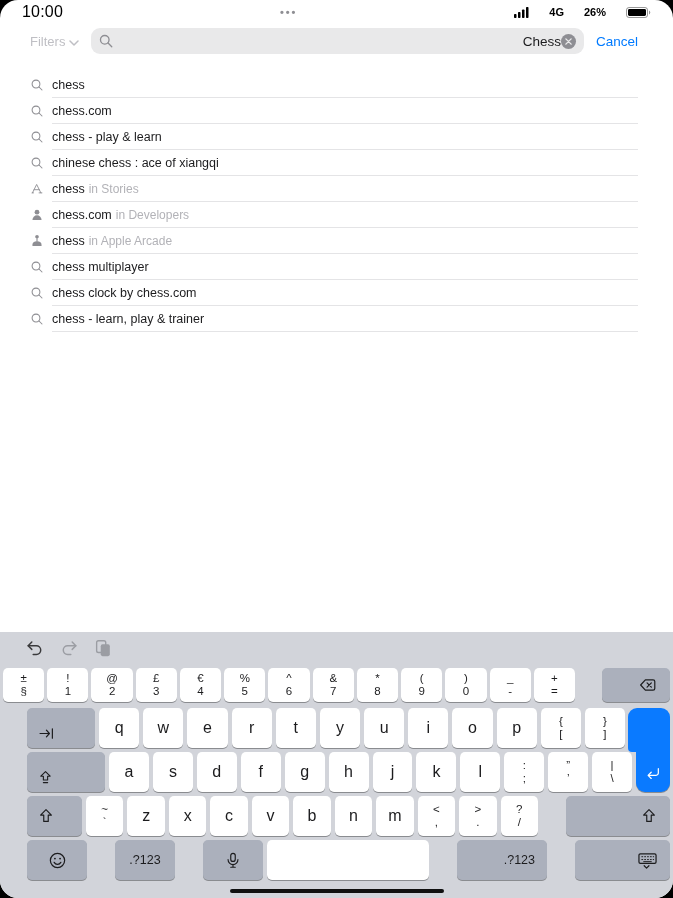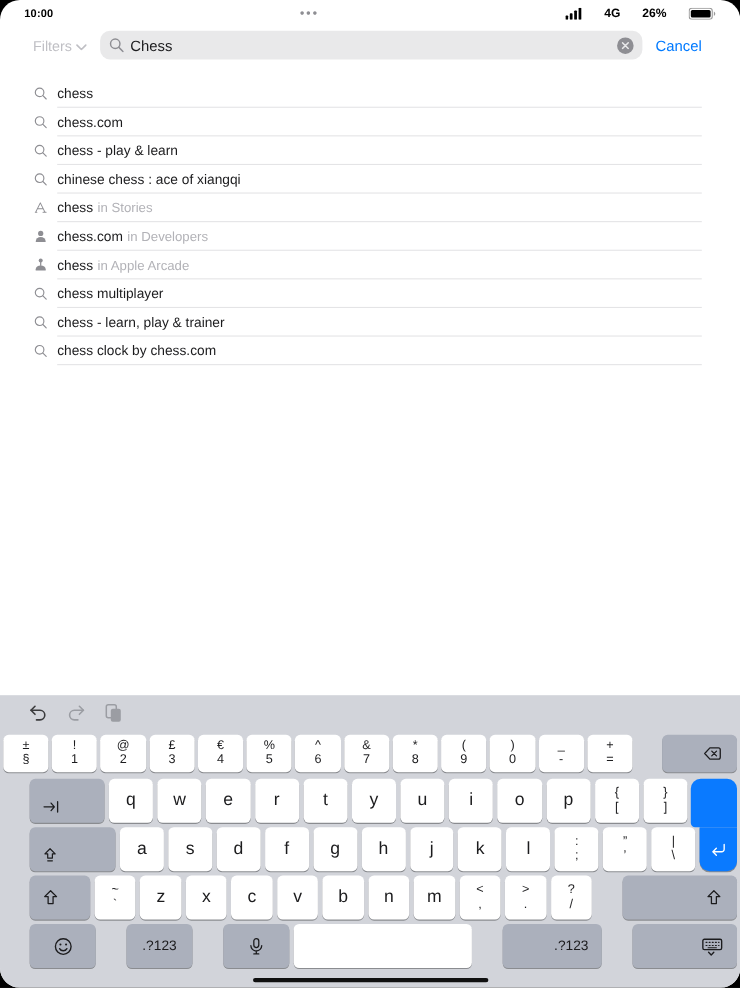--- a/index.html
+++ b/index.html
@@ -2,27 +2,27 @@
 <html><head>
 <meta charset="utf-8">
 <style>
   html,body{margin:0;padding:0;background:#000;}
   *{box-sizing:border-box;}
   body{font-family:"Liberation Sans","DejaVu Sans",sans-serif;-webkit-font-smoothing:antialiased;}
   #screen{width:673px;height:898px;background:#fff;border-radius:18px;overflow:hidden;position:relative;display:flex;flex-direction:column;}
 
   
   .statusbar{height:22px;display:flex;align-items:center;justify-content:space-between;padding:2px 22px 0 22px;flex:0 0 auto;}
-  .sb-time{font-size:10px;font-weight:bold;color:#000;letter-spacing:.2px;}
+  .sb-time{font-size:16px;font-weight:normal;color:#000;letter-spacing:.2px;}
   .sb-ellipsis{color:#8e8e93;font-size:11px;letter-spacing:2px;font-weight:bold;}
   .sb-right{display:flex;align-items:center;gap:20px;font-size:11px;font-weight:bold;color:#000;}
   .sb-right svg{display:block;}
 
   
-  .searchrow{display:flex;align-items:center;padding:6px 35px 6px 30px;flex:0 0 auto;}
+  .searchrow{display:flex;align-items:center;padding:6px 35px 6px 30px;flex:0 0 auto;text-align:right;}
   .filters{display:flex;align-items:center;gap:4px;color:#bfbfc4;font-size:13px;cursor:pointer;}
   .filters svg{margin-top:2px;}
   .searchfield{flex:1;margin:0 12px 0 12px;background:#e9e9ea;border-radius:9px;height:26px;display:flex;align-items:center;padding:0 8px;}
   .searchfield .mag{color:#8e8e93;display:flex;margin-right:5px;}
   .searchquery{flex:1;font-size:13.5px;color:#1c1c1e;}
   .clearbtn{width:15px;height:15px;border-radius:50%;background:#8e8e93;display:flex;align-items:center;justify-content:center;cursor:pointer;flex:0 0 auto;}
   .cancel{color:#007aff;font-size:13.5px;cursor:pointer;}
 
   
   .sugglist{margin-top:12px;flex:0 0 auto;}
@@ -209,32 +209,32 @@
         </span>
       </div>
       <div class="suggrow">
         <span class="suggicon">
           <svg width="15" height="15" viewBox="0 0 20 20">
             <circle cx="8" cy="8" r="5.2" fill="none" stroke="currentColor" stroke-width="1.4"></circle>
             <path d="M12 12l4 4" stroke="currentColor" stroke-width="1.4" stroke-linecap="round"></path>
           </svg>
         </span>
         <span class="suggbody">
+          <span class="suggterm">chess clock by chess.com</span>
+        </span>
+      </div>
+      <div class="suggrow">
+        <span class="suggicon">
+          <svg width="15" height="15" viewBox="0 0 20 20">
+            <circle cx="8" cy="8" r="5.2" fill="none" stroke="currentColor" stroke-width="1.4"></circle>
+            <path d="M12 12l4 4" stroke="currentColor" stroke-width="1.4" stroke-linecap="round"></path>
+          </svg>
+        </span>
+        <span class="suggbody">
           <span class="suggterm">chess - learn, play &amp; trainer</span>
-        </span>
-      </div>
-      <div class="suggrow">
-        <span class="suggicon">
-          <svg width="15" height="15" viewBox="0 0 20 20">
-            <circle cx="8" cy="8" r="5.2" fill="none" stroke="currentColor" stroke-width="1.4"></circle>
-            <path d="M12 12l4 4" stroke="currentColor" stroke-width="1.4" stroke-linecap="round"></path>
-          </svg>
-        </span>
-        <span class="suggbody">
-          <span class="suggterm">chess clock by chess.com</span>
         </span>
       </div>
     </div>
 
   <div class="flexspacer"></div>
 
   <div class="keyboard">
     <div class="kb-toolbar">
         <span class="kb-tool">
           <span><svg width="20" height="20" viewBox="0 0 22 22">

